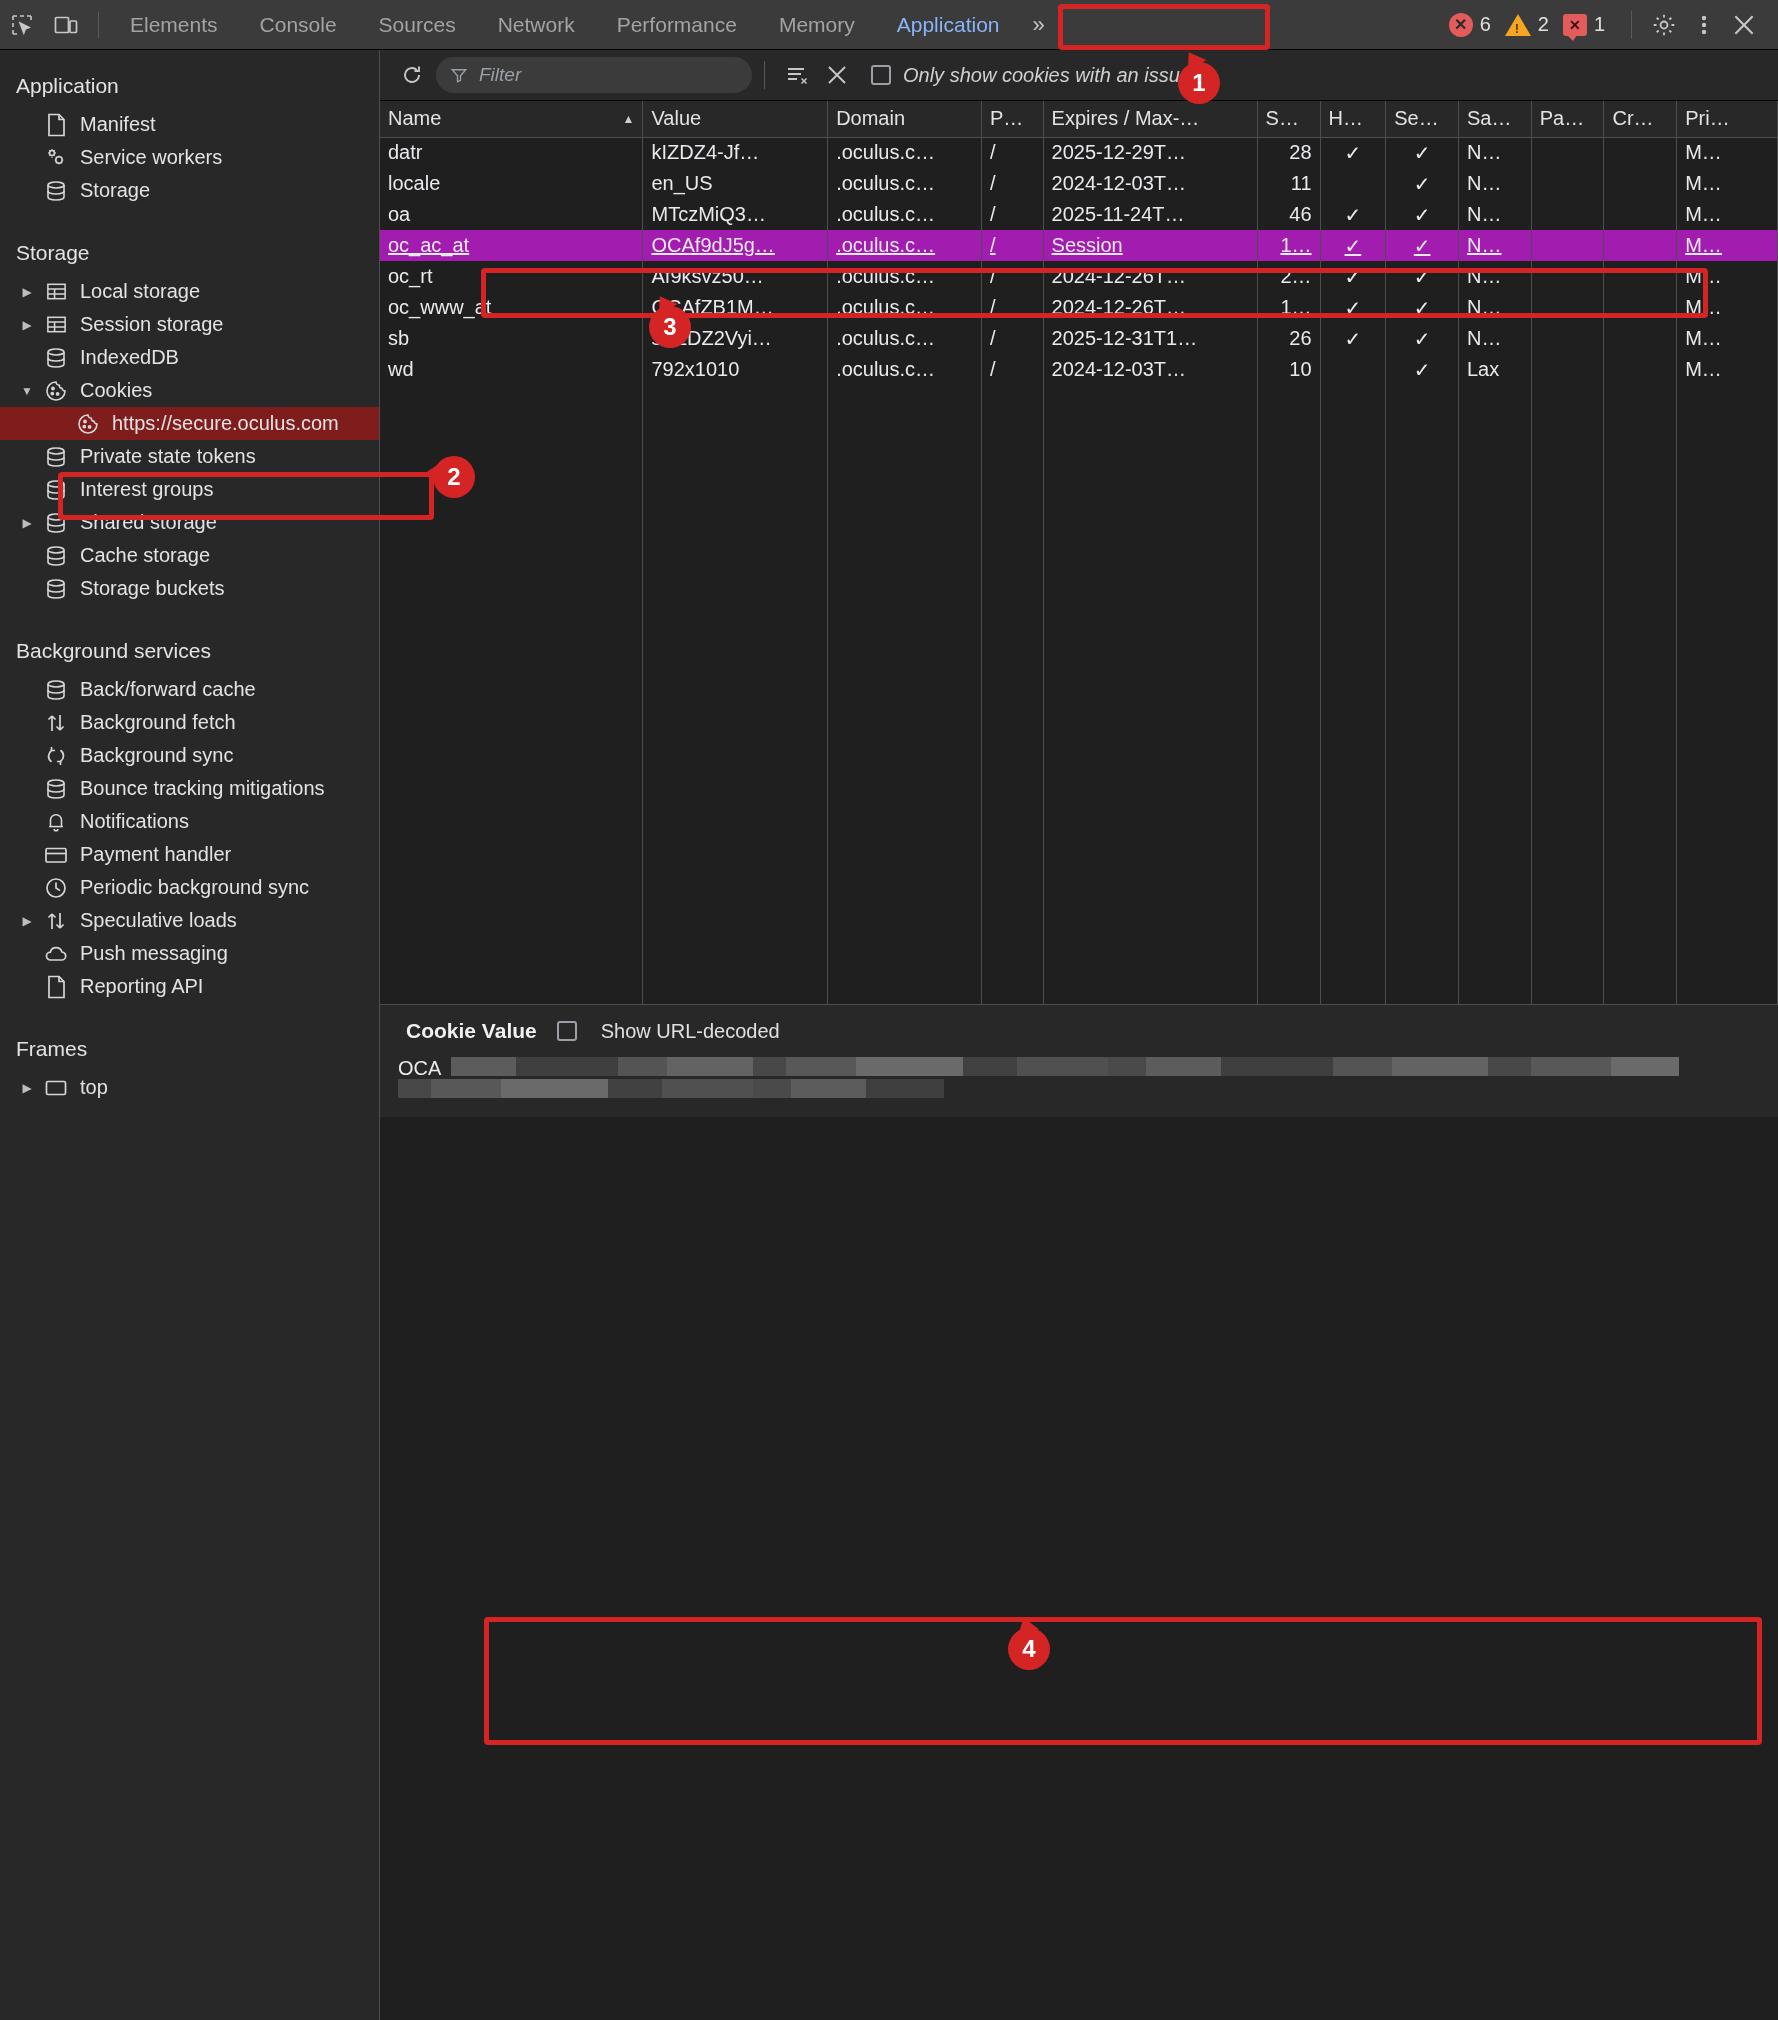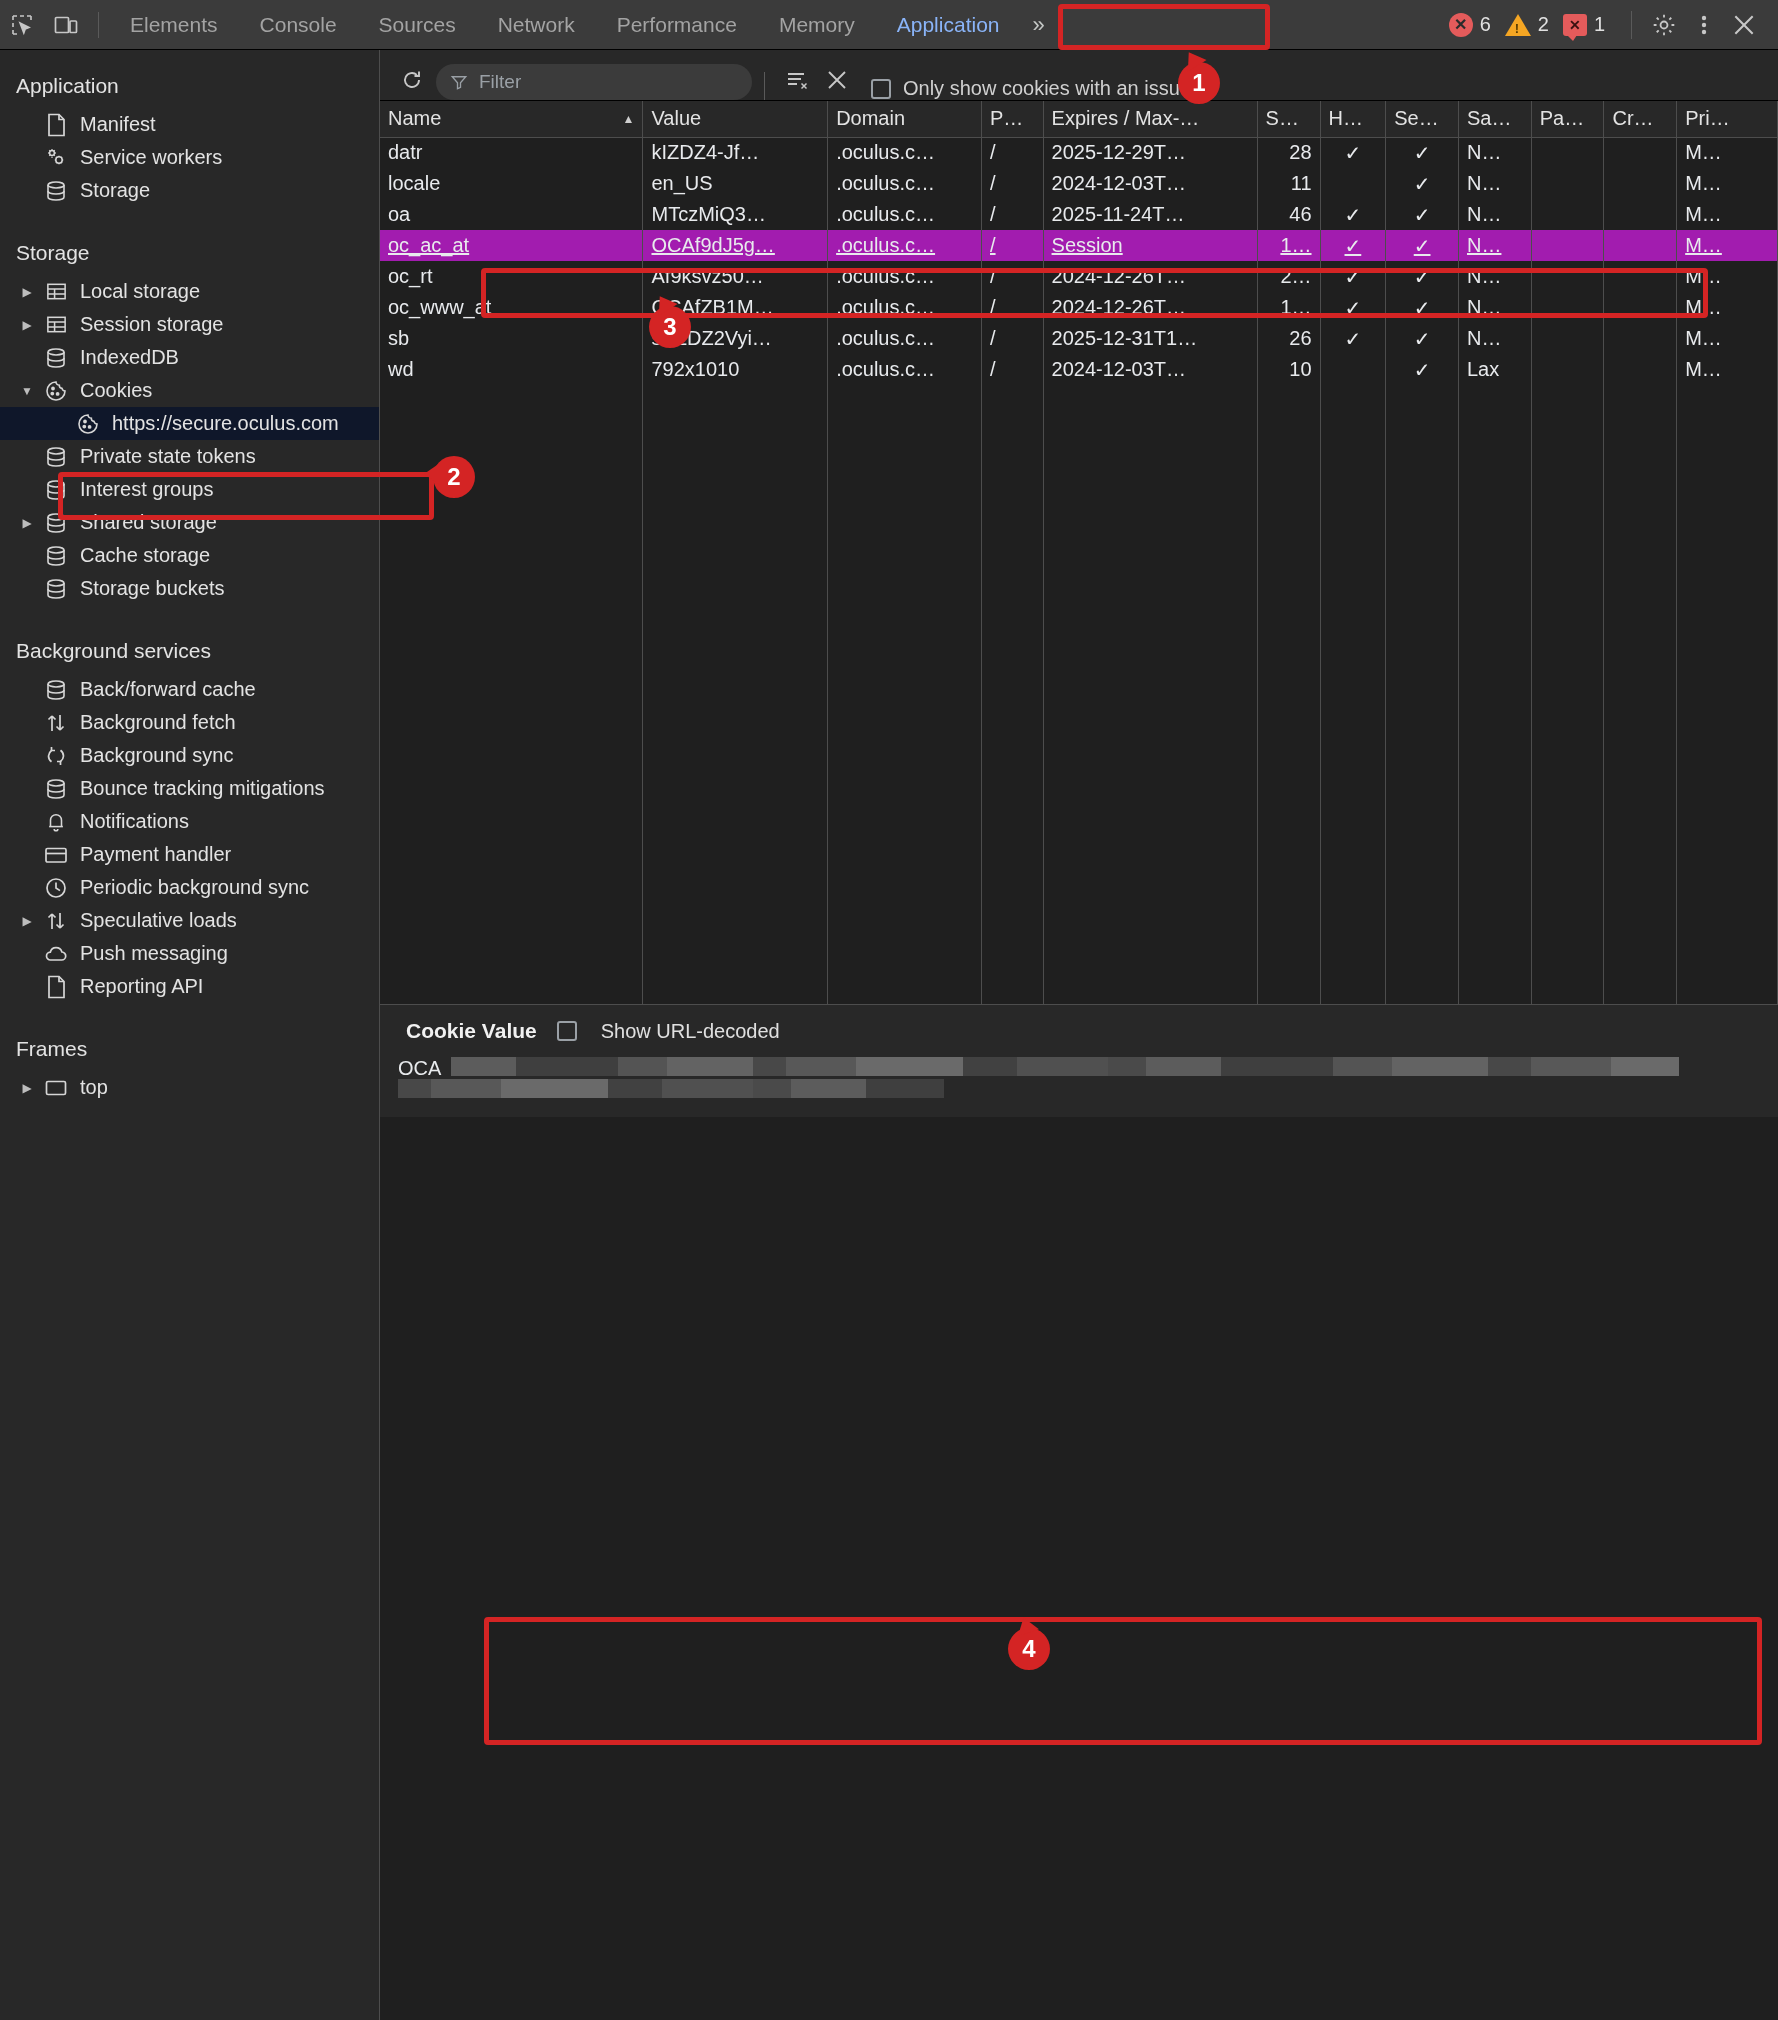--- a/index.html
+++ b/index.html
@@ -72,41 +72,42 @@
   .sb-group-title {
     font-size:21px; color:#e3e3e3;
     padding:10px 0 10px 16px;
   }
   .sb-item {
     display:flex; align-items:center;
     height:33px; padding-left:16px;
     font-size:20px; color:#e3e3e3;
     white-space:nowrap;
   }
-  .sb-item.sel { background:#0f172a; }
+  .sb-item.sel { background:#7f1d1d; }
   .sb-arrow {
     width:22px; min-width:22px; display:flex; align-items:center; justify-content:center;
     color:#bdbdbd; font-size:12px;
   }
   .sb-arrow.none { visibility:hidden; }
   .sb-ico {
     width:36px;min-width:36px; display:flex;align-items:center;justify-content:center;
     color:#d6d6d6;
   }
   .sb-label { padding-left:6px; }
   .sb-spacer { height:24px; }
 
   
   #right { flex:1; display:flex; flex-direction:column; background:#1f1f1f; min-width:0; }
 
   #filterbar {
     height:51px; background:#282828;
-    display:flex; align-items:flex-end; padding:0 12px;
+    display:flex; align-items:center; padding:0 12px;
     border-bottom:1px solid #000;
     flex:0 0 51px;
+    font-style:italic;
   }
   .fb-icon{width:40px;height:40px;display:flex;align-items:center;justify-content:center;color:#c7c7c7;}
   .filter-input {
     width:316px;height:36px;border-radius:18px;background:#3b3b3b;
     display:flex;align-items:center;padding:0 14px;margin-left:4px;
   }
   .filter-input .ph{font-size:19px;color:#9aa0a6;margin-left:11px;}
   .fb-sep{width:1px;height:28px;background:#5a5a5a;margin:0 12px;}
   .fb-check-wrap{display:flex;align-items:center;margin-left:14px;gap:12px;}
   .cbox{width:20px;height:20px;border:2px solid #9aa0a6;border-radius:3px;background:transparent;}

